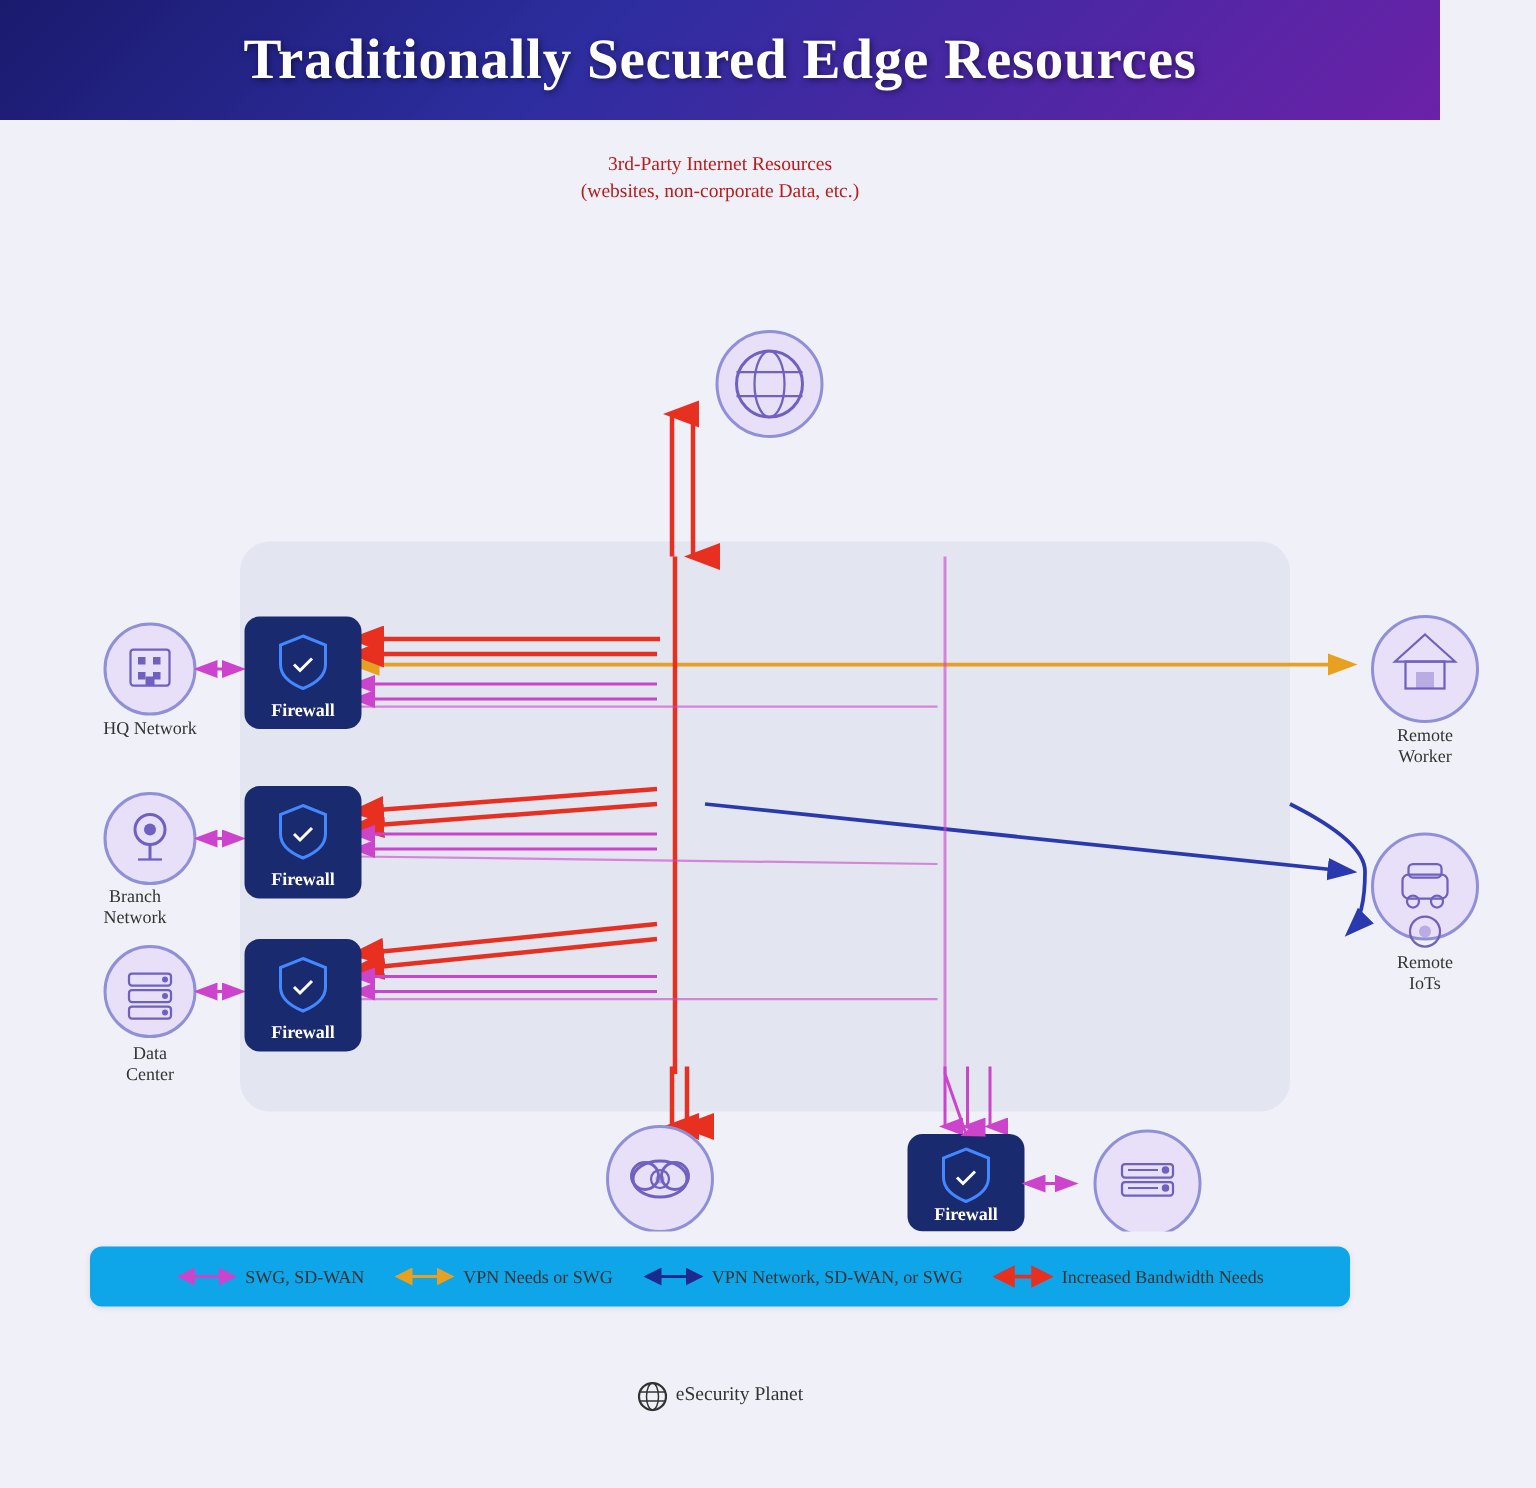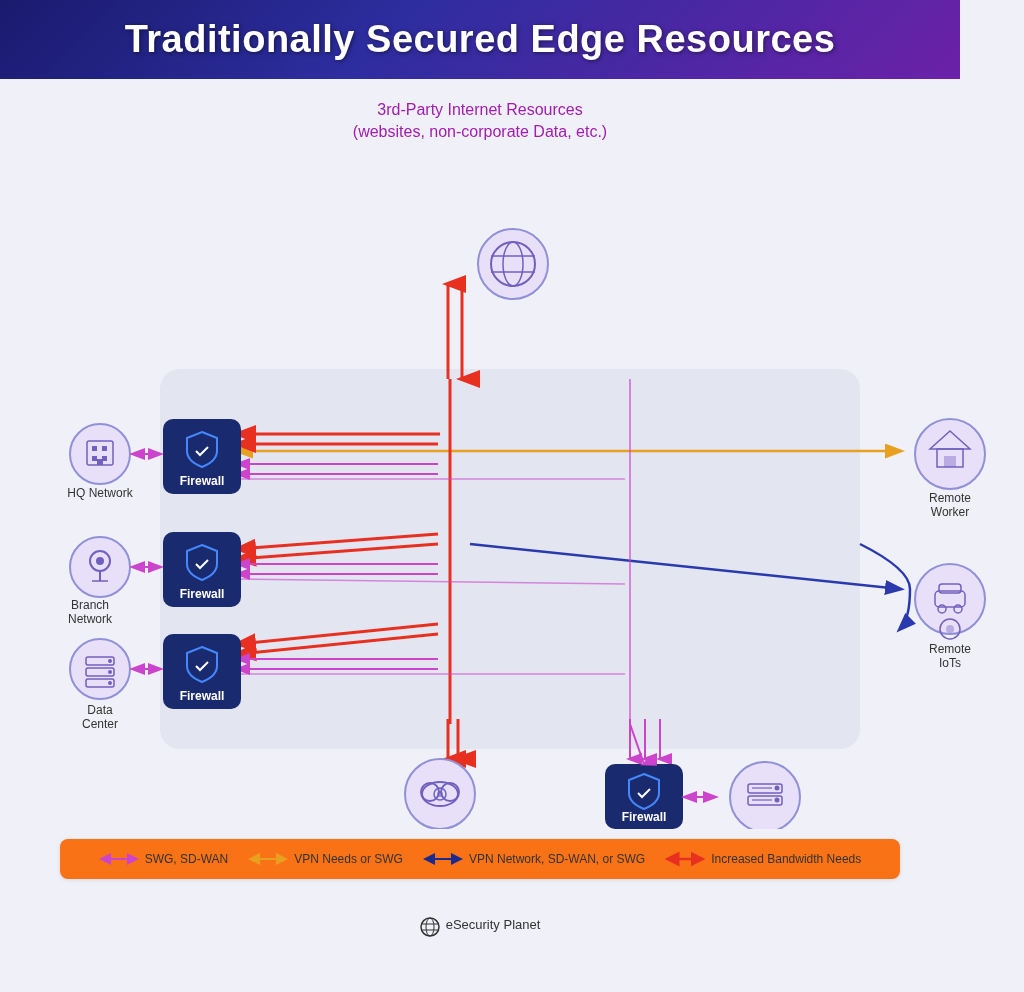--- a/index.html
+++ b/index.html
@@ -6,20 +6,21 @@
     body {
       font-family: 'Arial', sans-serif;
       background: #f0f0f8;
       width: 1024px;
       min-height: 992px;
     }
 
     .page-wrapper {
       width: 960px;
       background: #f0f0f8;
+      font-family: Liberation Serif, serif;
     }
 
     
     .header {
       background: linear-gradient(135deg, #1a1a6e 0%, #2d2d9f 40%, #6b21a8 100%);
       padding: 18px 30px;
       text-align: center;
     }
     .header h1 {
       color: white;
@@ -31,40 +32,40 @@
 
     
     .diagram-area {
       padding: 20px 30px;
       position: relative;
     }
 
     
     .top-resource-label {
       text-align: center;
-      font-size: 16px;
-      color: #a21caf;
+      font-size: 13px;
+      color: #b91c1c;
       margin-bottom: 5px;
       line-height: 1.4;
     }
 
     
     .diagram-container {
       position: relative;
       width: 964px;
       height: 680px;
       margin: 0 auto;
     }
 
     
     .legend {
-      background: #f97316;
+      background: #0ea5e9;
       border-radius: 8px;
       padding: 12px 20px;
-      margin: 10px 30px 10px;
+      margin: 10px 30px 22px;
       display: flex;
       align-items: center;
       gap: 20px;
       flex-wrap: wrap;
       justify-content: center;
       box-shadow: 0 1px 4px rgba(0,0,0,0.1);
     }
     .legend-item {
       display: flex;
       align-items: center;

